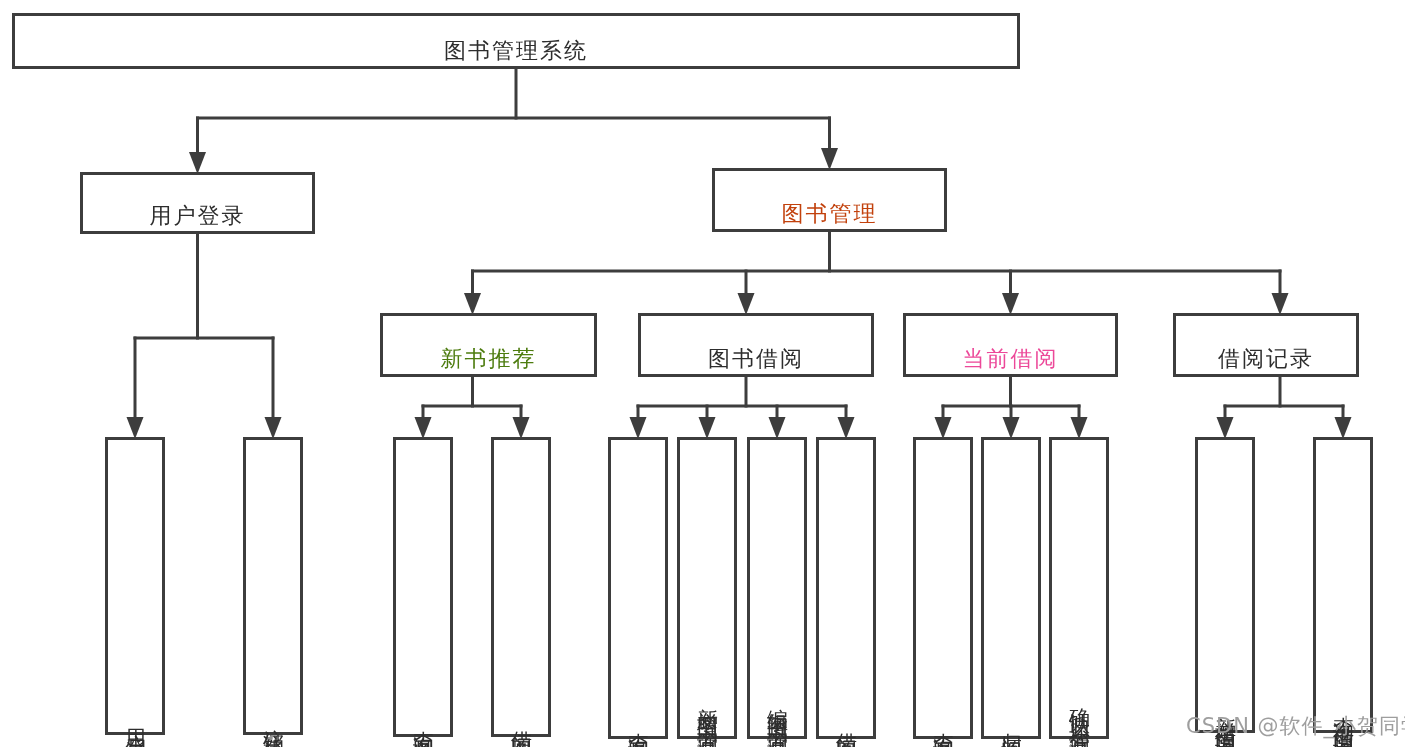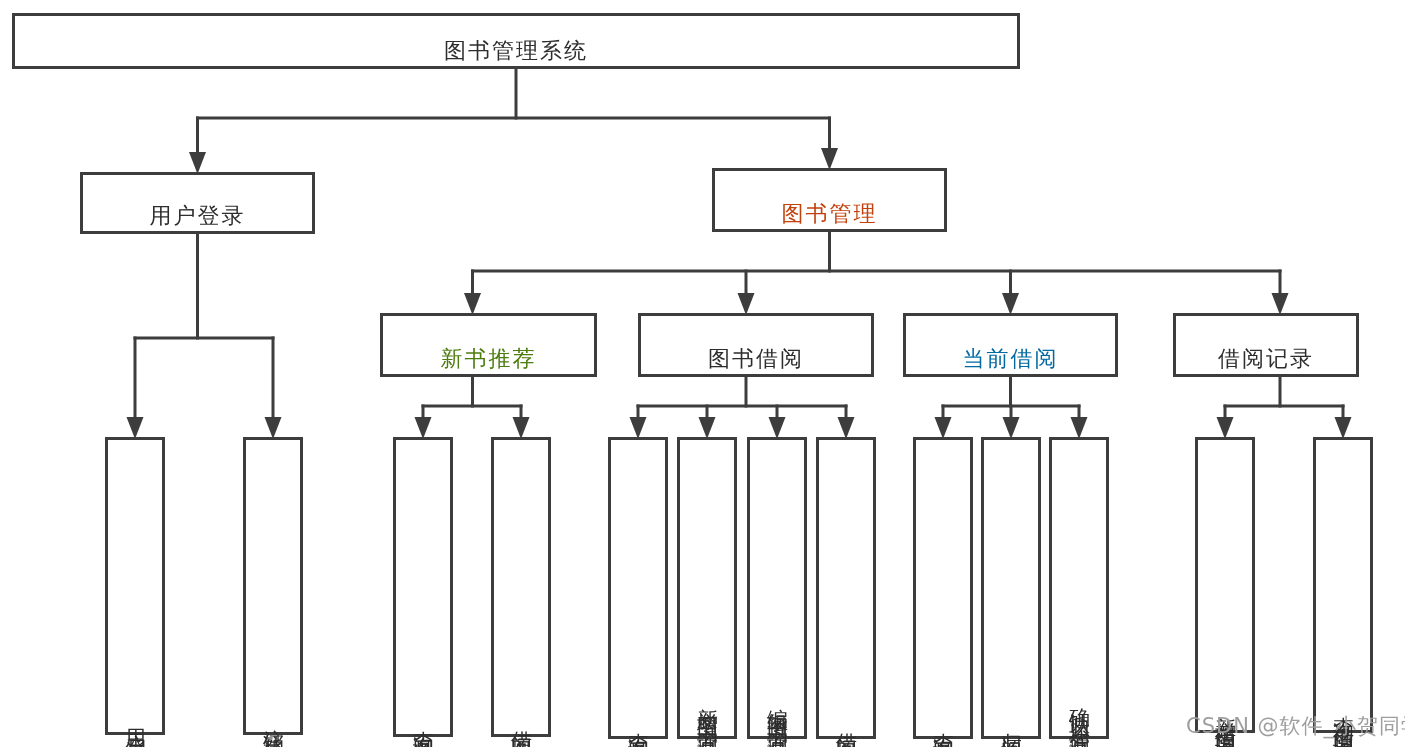--- a/index.html
+++ b/index.html
@@ -127,21 +127,21 @@
     </div>
     <div class="node vert" style="left: 243px; top: 437px; width: 60px; height: 298px; border-color: rgb(61, 61, 61); color: rgb(45, 45, 45);">
       <span class="node-label">注销登录</span>
     </div>
     <div class="node horiz" style="left: 364px; top: 313px; width: 217px; height: 64px; border-color: rgb(61, 61, 61); color: #4d7c0f; margin-left: 16px;">
       <span class="node-label">新书推荐</span>
     </div>
     <div class="node horiz" style="left: 638px; top: 313px; width: 236px; height: 64px; border-color: rgb(61, 61, 61); color: rgb(45, 45, 45);">
       <span class="node-label">图书借阅</span>
     </div>
-    <div class="node horiz" style="left: 903px; top: 313px; width: 215px; height: 64px; border-color: rgb(61, 61, 61); color: #0369a1;">
+    <div class="node horiz" style="left: 903px; top: 313px; width: 215px; height: 64px; border-color: rgb(61, 61, 61); color: #ec4899;">
       <span class="node-label">当前借阅</span>
     </div>
     <div class="node horiz" style="left: 1173px; top: 313px; width: 186px; height: 64px; border-color: rgb(61, 61, 61); color: rgb(45, 45, 45);">
       <span class="node-label">借阅记录</span>
     </div>
     <div class="node vert" style="left: 393px; top: 437px; width: 60px; height: 300px; border-color: rgb(61, 61, 61); color: rgb(45, 45, 45);">
       <span class="node-label">查询图书</span>
     </div>
     <div class="node vert" style="left: 491px; top: 437px; width: 60px; height: 300px; border-color: rgb(61, 61, 61); color: rgb(45, 45, 45);">
       <span class="node-label">借阅图书</span>

